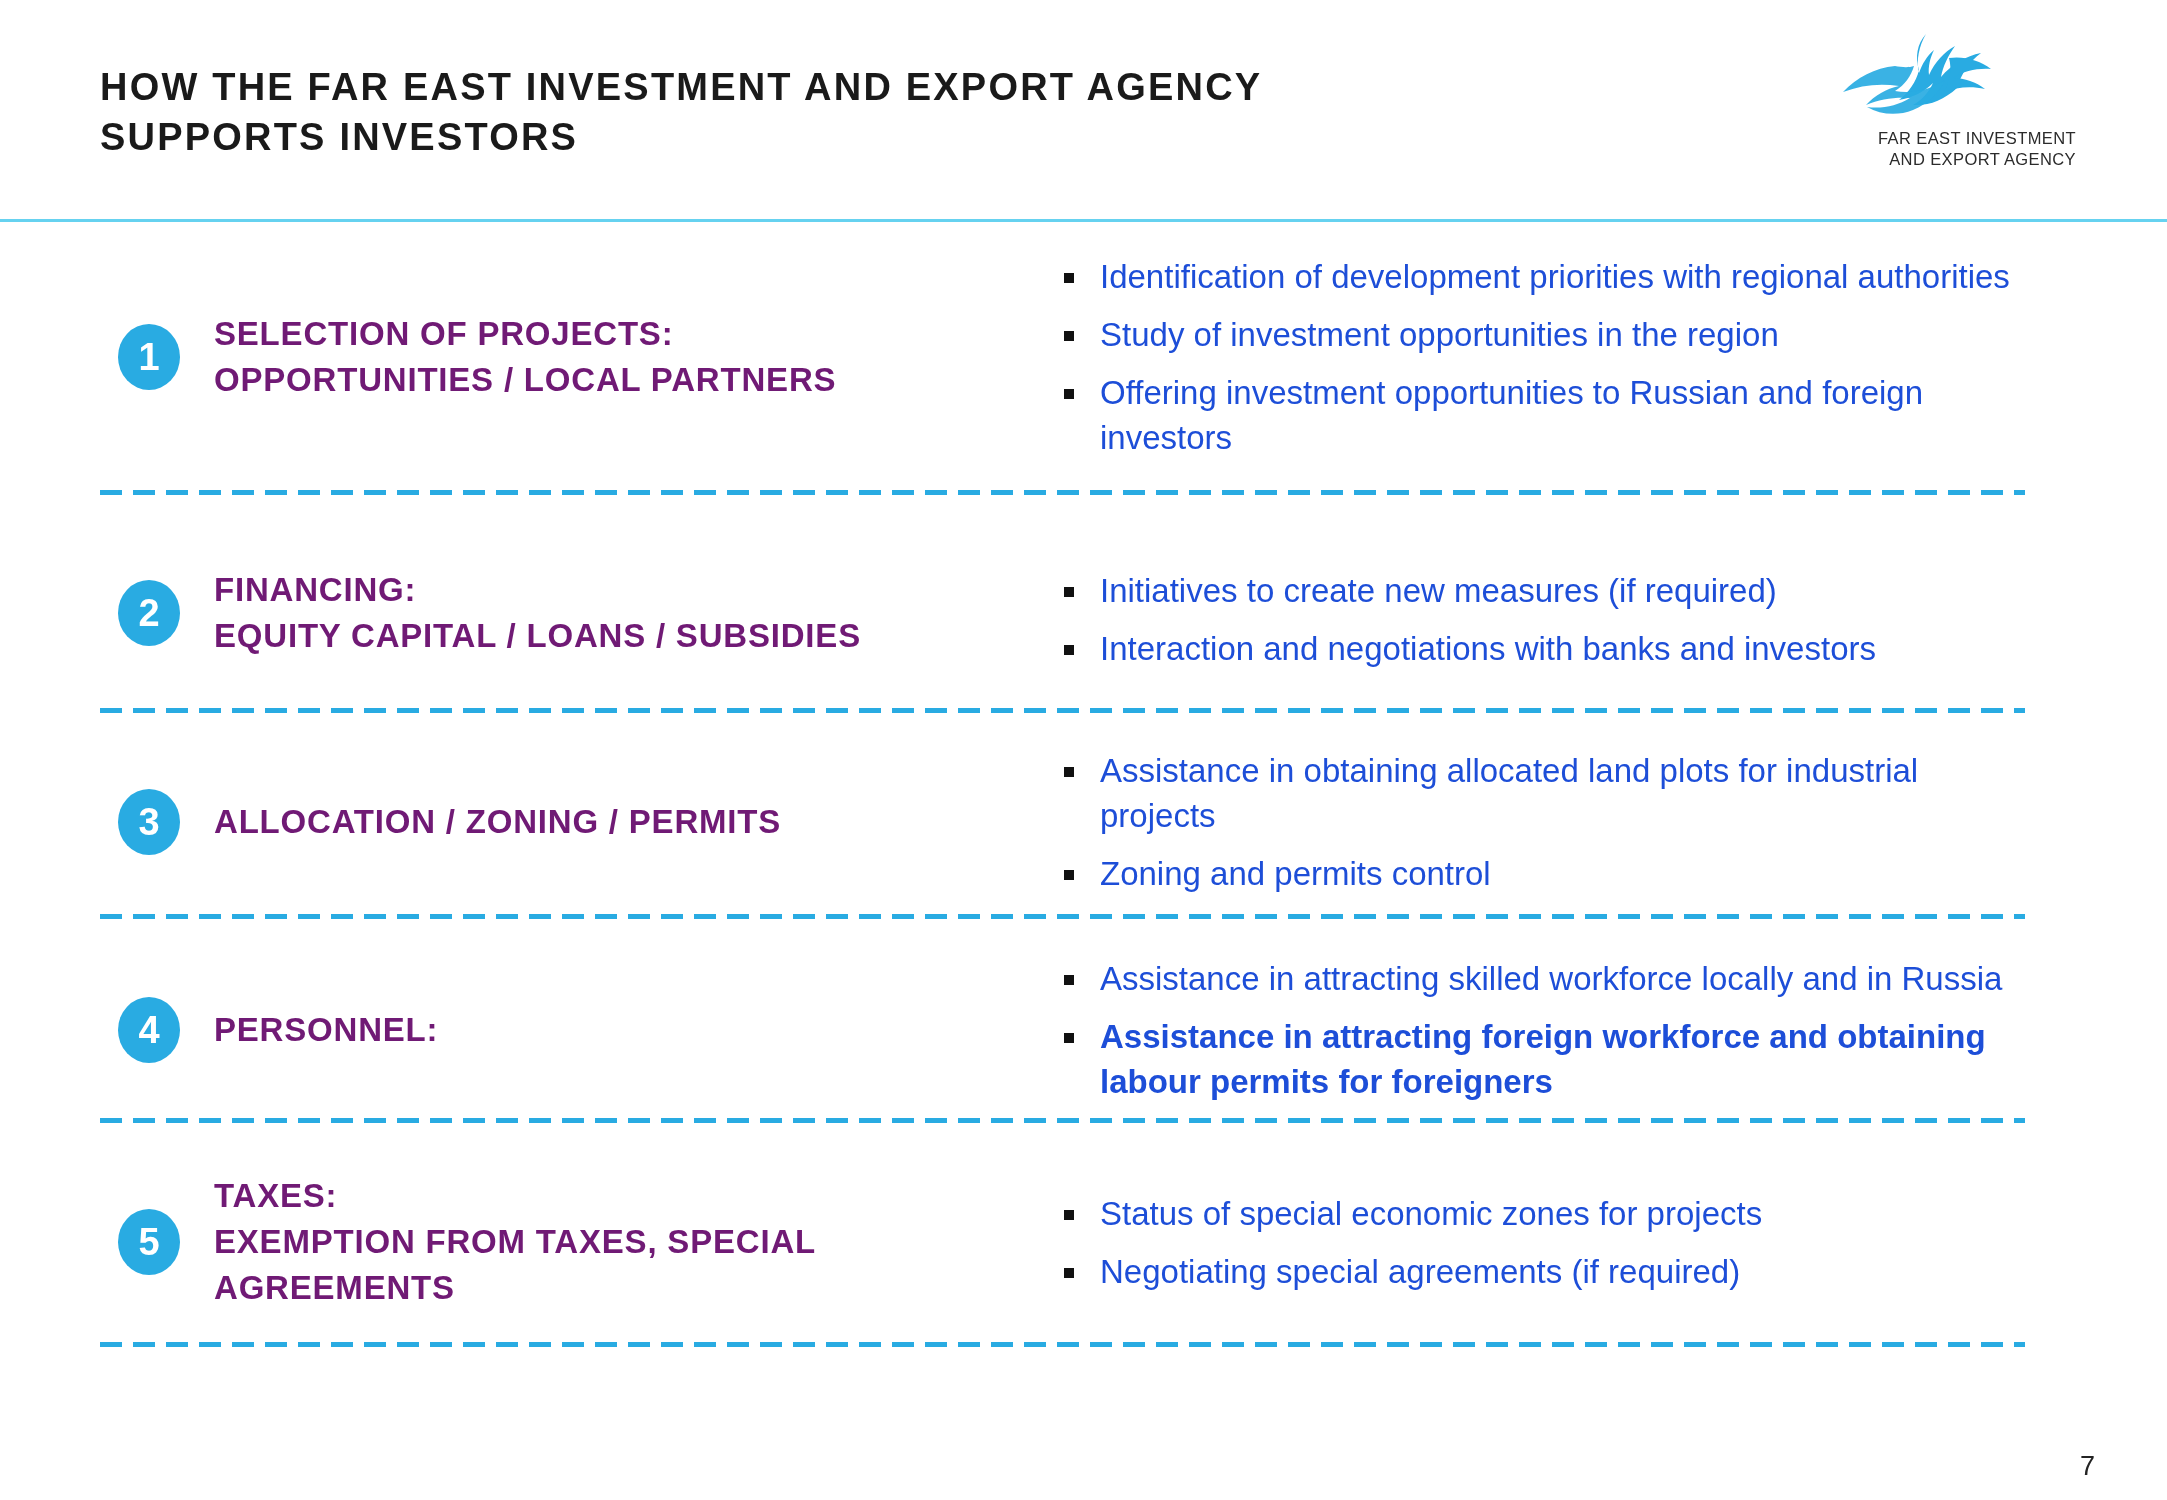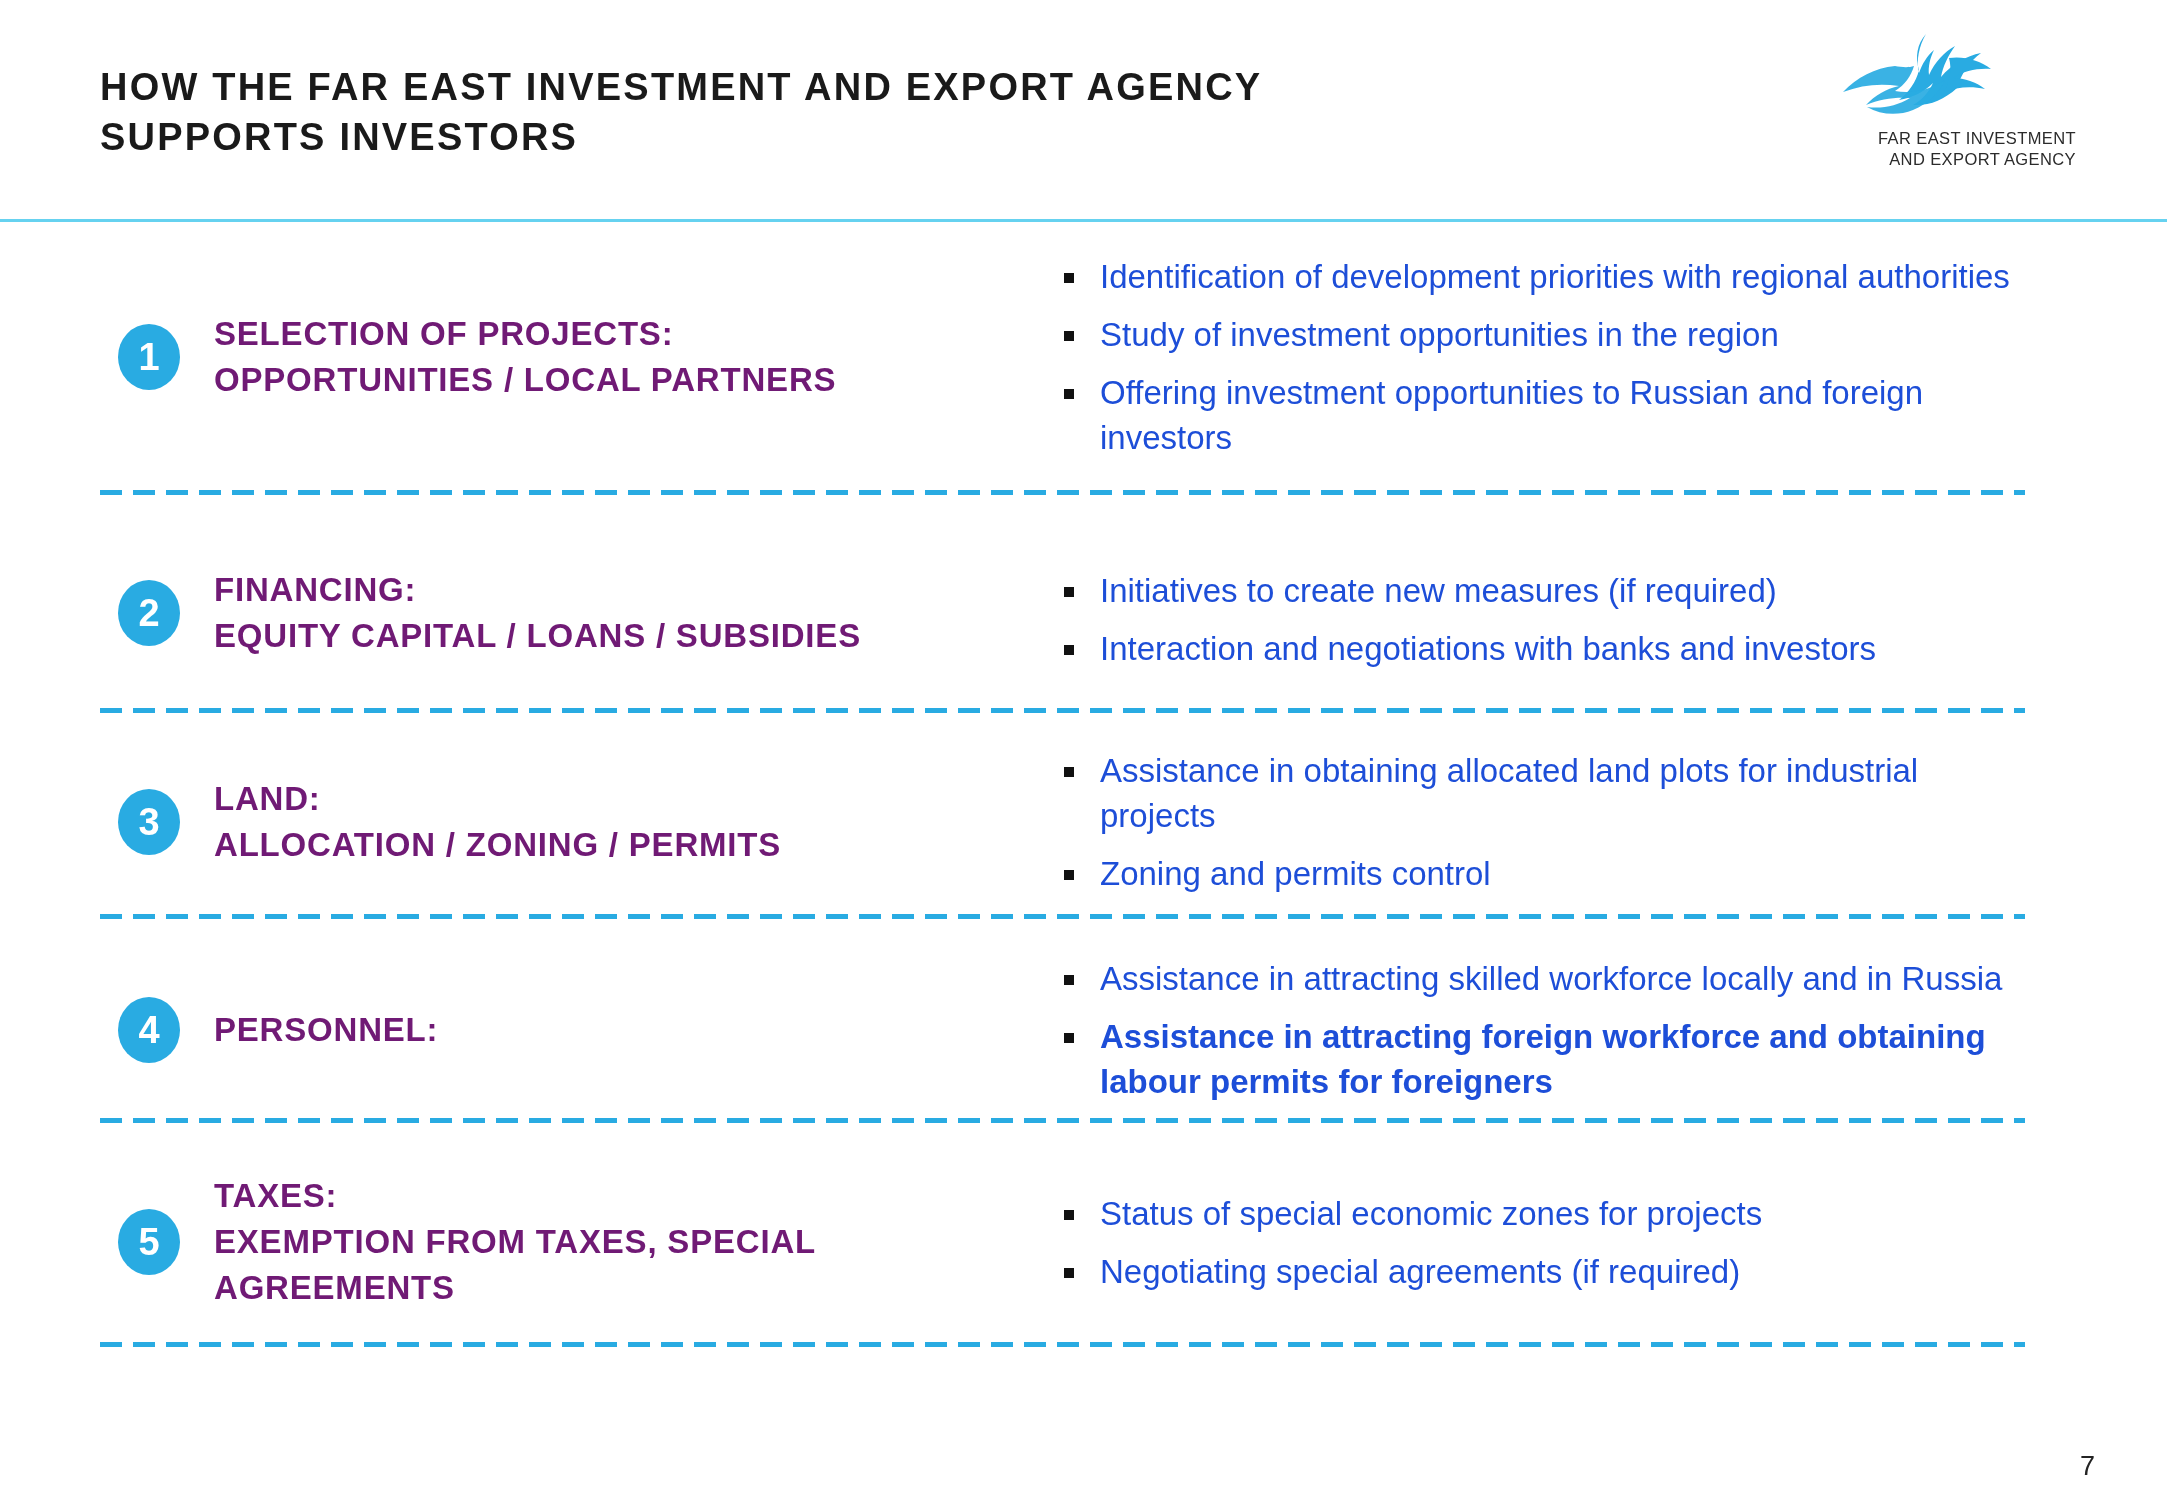--- a/index.html
+++ b/index.html
@@ -239,21 +239,20 @@
       </ul>
     </div>
   </div>
 
   <div class="separator" style="top:486px;"></div>
 
   <div class="row" style="top:512px;height:176px;">
     <div class="row-left">
       <div class="badge">3</div>
       <div class="row-heading">
-        <span>LAND:</span>
         <span>ALLOCATION / ZONING / PERMITS</span>
       </div>
     </div>
     <div class="row-right">
       <ul class="bullet-list">
         <li class="bullet-item" style="max-width:820px;"><span class="bullet-marker"></span><span>Assistance in obtaining allocated land plots for industrial projects</span></li>
         <li class="bullet-item"><span class="bullet-marker"></span><span>Zoning and permits control</span></li>
       </ul>
     </div>
   </div>

